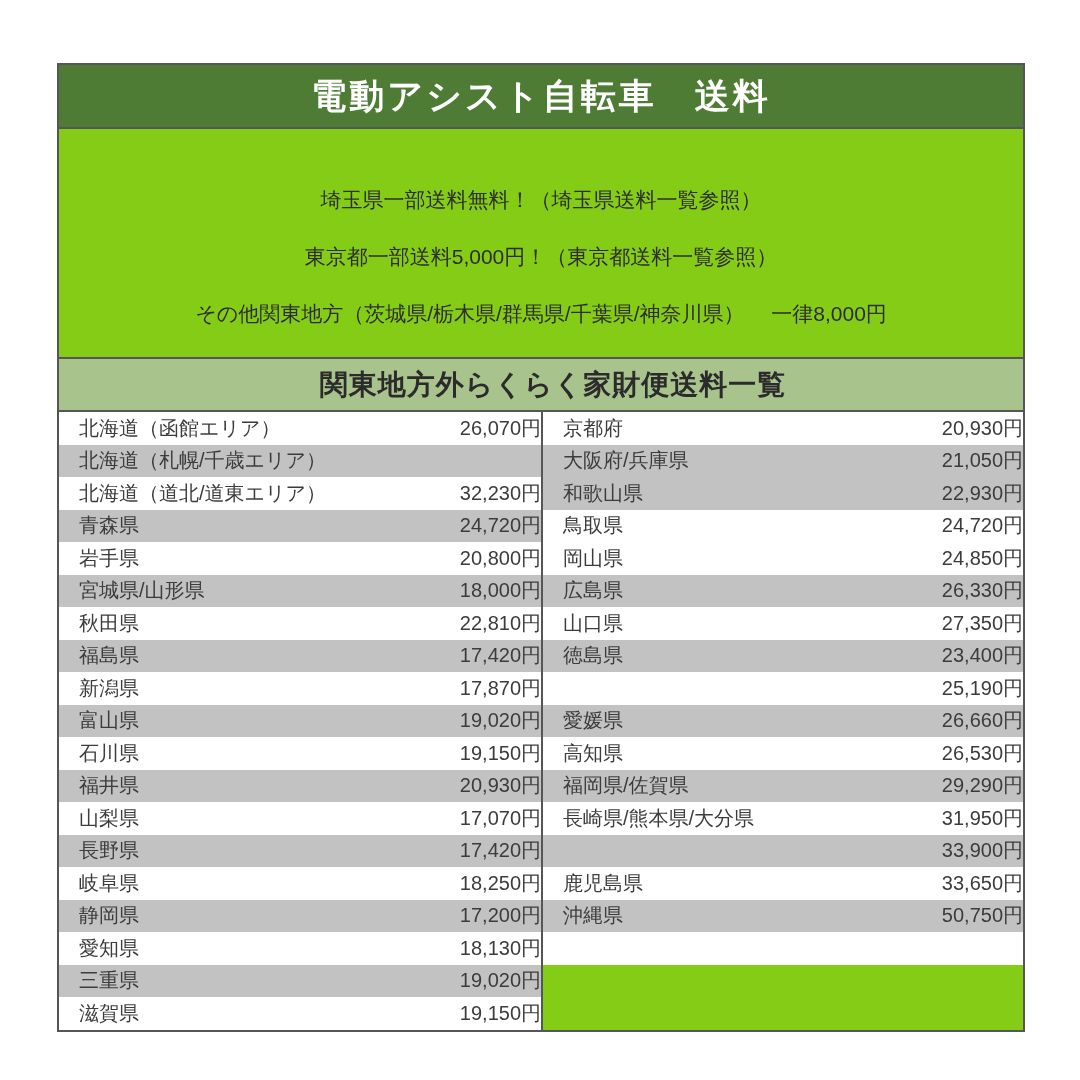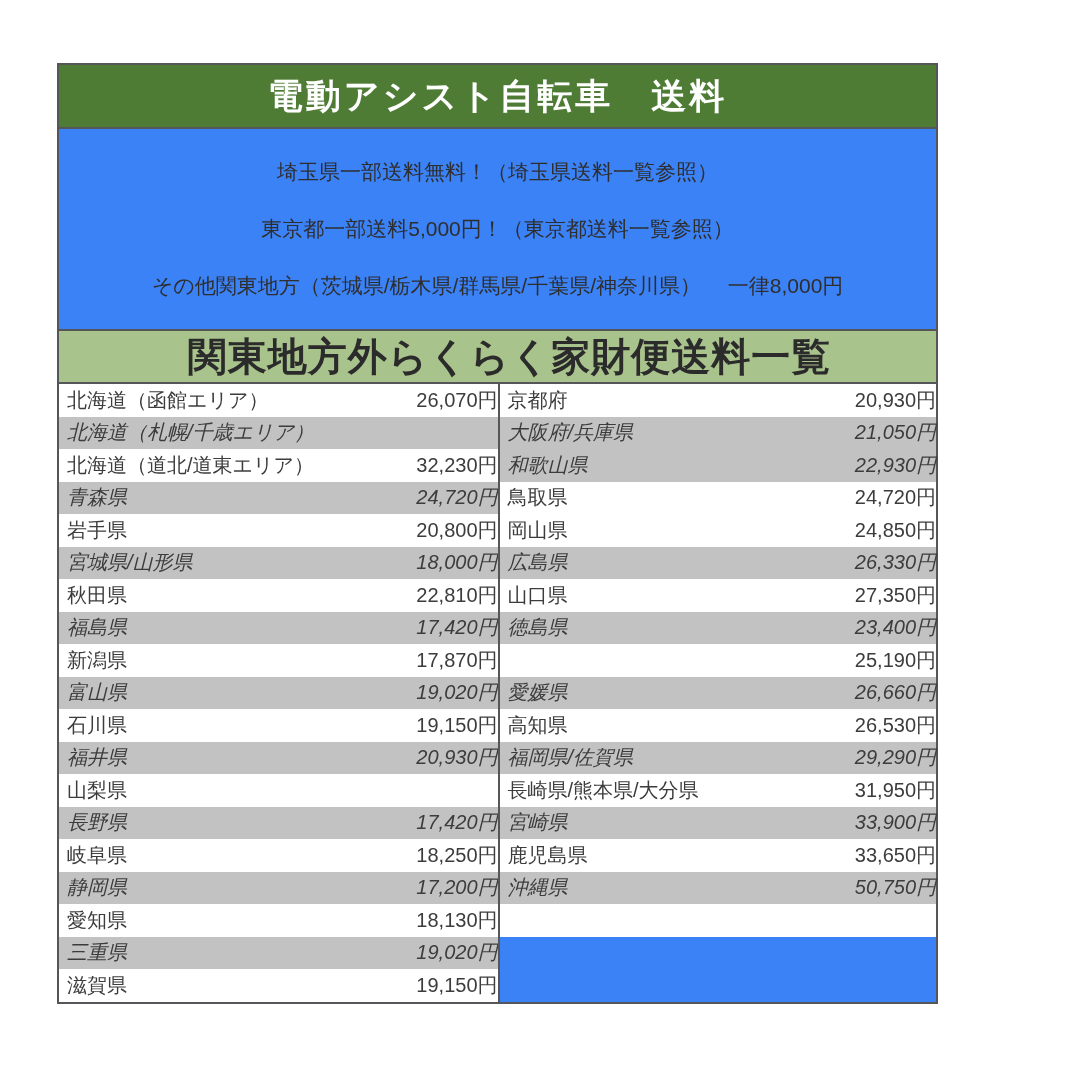--- a/index.html
+++ b/index.html
@@ -7,70 +7,70 @@
     --green-light: #a9c38c;
     --row-gray: #c2c2c2;
     --border-dark: #54565a;
     --text-dark: #3c3c3c;
     --title-white: #ffffff;
   }
   *{ margin:0; padding:0; box-sizing:border-box; }
   html,body{ width:1080px; height:1080px; background:#ffffff;
     font-family:"Liberation Sans","DejaVu Sans",sans-serif; }
   .sheet{
-    position:absolute; left:57px; top:63px; width:881px;
+    position:absolute; left:57px; top:63px; width:968px;
     border:2px solid var(--border-dark);
-    background:#3b82f6;
+    background:#84cc16;
   }
   .title-bar{
     height:64px;
     background:var(--green-dark);
     border-bottom:2px solid var(--border-dark);
     display:flex; align-items:center; justify-content:center;
   }
   .title-bar .title-text{
     color:var(--title-white); font-size:35px; font-weight:bold;
     letter-spacing:3px;
   }
   .notes{
     height:200px;
     display:flex; flex-direction:column; justify-content:space-around;
-    align-items:center; padding:14px 0;
+    align-items:center; padding:14px 0;margin-top:28px;
   }
   .note-line{
     font-size:21px; color:#2e2e2e; text-align:center; white-space:pre;
   }
   .sub-title-bar{
     height:55px;
     background:var(--green-light);
     border-top:2px solid var(--border-dark);
     border-bottom:2px solid var(--border-dark);
     display:flex; align-items:center; justify-content:center;
   }
   .sub-title-bar .sub-title-text{
-    color:#2b2b2b; font-size:39px; font-weight:bold; letter-spacing:1px;padding-left:24px;
+    color:#2b2b2b; font-size:28px; font-weight:bold; letter-spacing:1px;padding-left:24px;
   }
   .fee-table{
     display:flex; width:100%;
   }
   .half{
     width:50%;
   }
   .half.right{
     border-left:2px solid var(--border-dark);
   }
   .t-row{
     height:32.5px;
     display:flex; align-items:center;
     background:#ffffff;
     font-size:20px; color:var(--text-dark);
   }
-  .t-row.alt{ background:var(--row-gray);font-style:italic; }
+  .t-row.alt{ background:var(--row-gray); }
   .cell.region{
-    width:293px; padding-left:8px;
+    width:293px; padding-left:20px;
     overflow:hidden; white-space:nowrap;
   }
   .cell.price{
     flex:1; text-align:right; white-space:nowrap;
   }
 </style>
 </head>
 <body>
 
 <div class="sheet">
@@ -133,20 +133,21 @@
         <div class="t-row">
           <div class="cell region">石川県</div>
           <div class="cell price">19,150円</div>
         </div>
         <div class="t-row alt">
           <div class="cell region">福井県</div>
           <div class="cell price">20,930円</div>
         </div>
         <div class="t-row">
           <div class="cell region">山梨県</div>
+          <div class="cell price">17,070円</div>
         </div>
         <div class="t-row alt">
           <div class="cell region">長野県</div>
           <div class="cell price">17,420円</div>
         </div>
         <div class="t-row">
           <div class="cell region">岐阜県</div>
           <div class="cell price">18,250円</div>
         </div>
         <div class="t-row alt">
@@ -212,21 +213,20 @@
         </div>
         <div class="t-row alt">
           <div class="cell region">福岡県/佐賀県</div>
           <div class="cell price">29,290円</div>
         </div>
         <div class="t-row">
           <div class="cell region">長崎県/熊本県/大分県</div>
           <div class="cell price">31,950円</div>
         </div>
         <div class="t-row alt">
-          <div class="cell region">宮崎県</div>
           <div class="cell price">33,900円</div>
         </div>
         <div class="t-row">
           <div class="cell region">鹿児島県</div>
           <div class="cell price">33,650円</div>
         </div>
         <div class="t-row alt">
           <div class="cell region">沖縄県</div>
           <div class="cell price">50,750円</div>
         </div>

